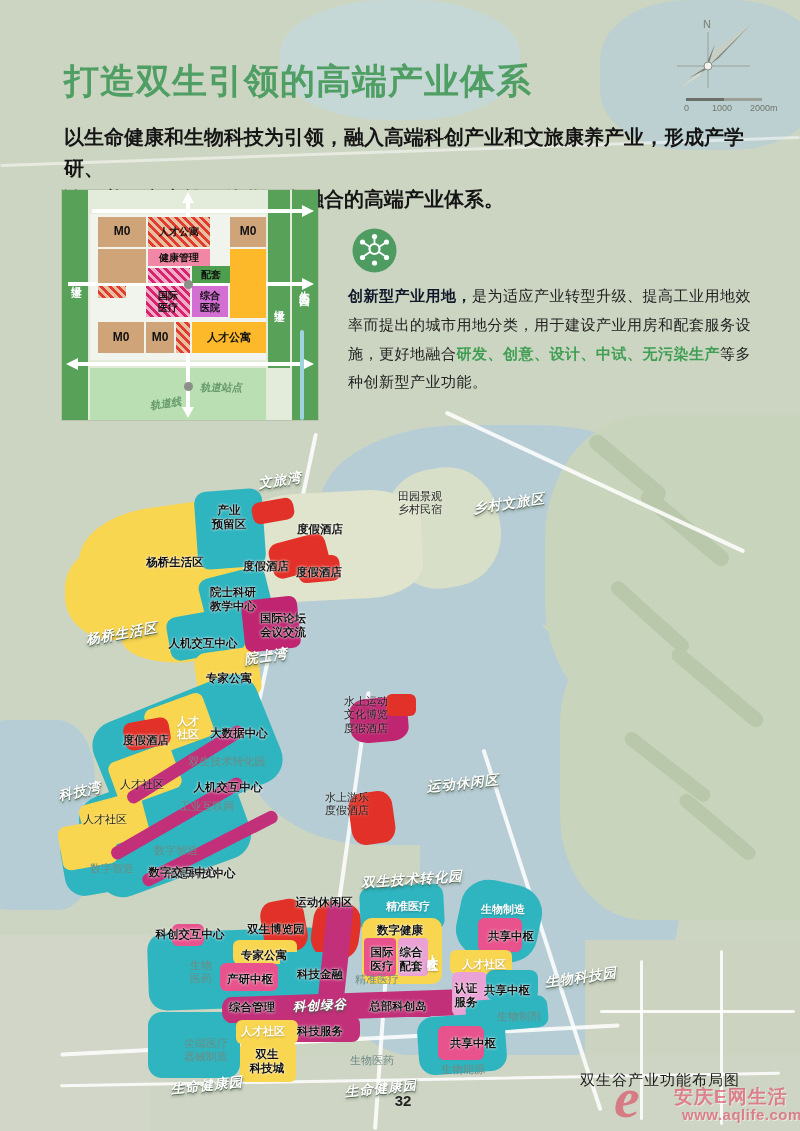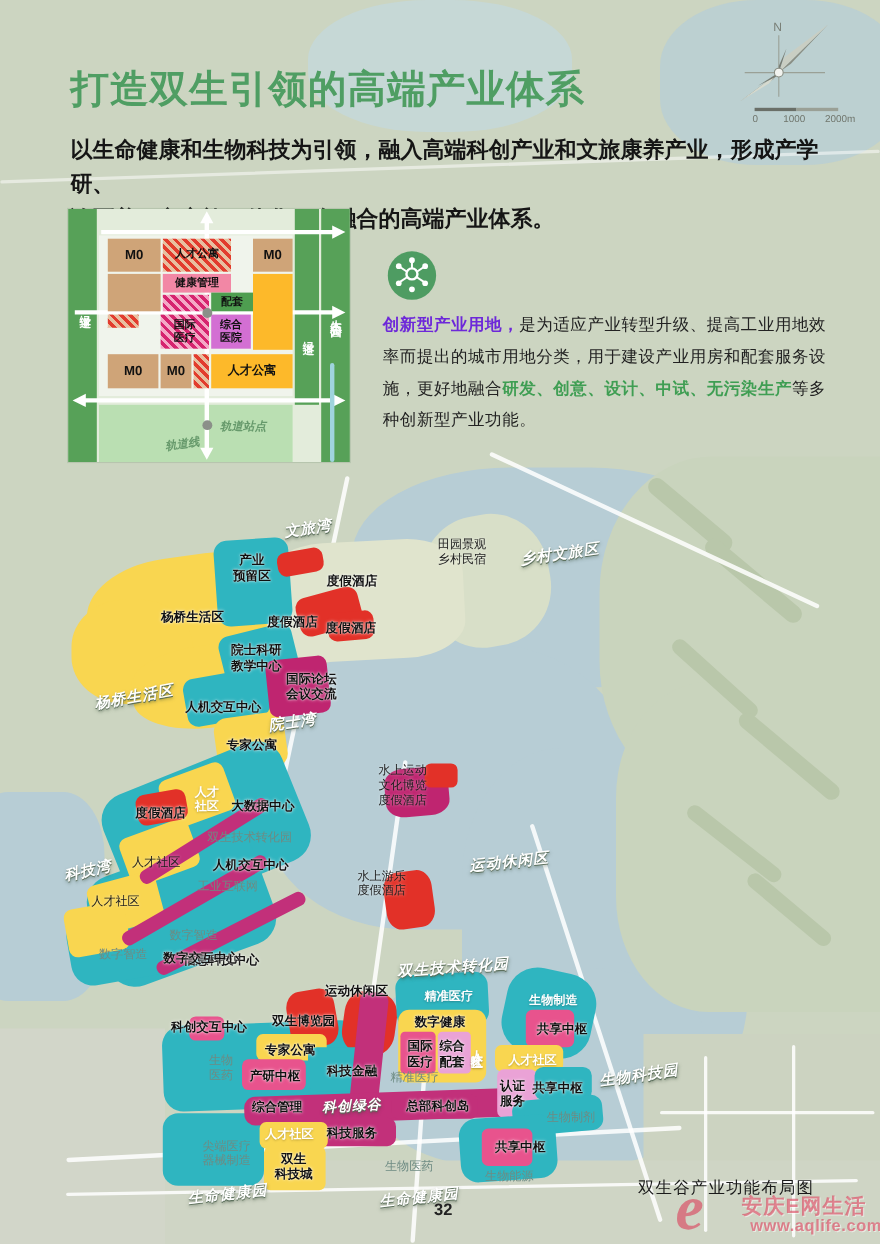--- a/index.html
+++ b/index.html
@@ -23,21 +23,21 @@
        text-shadow:0 1px 0 rgba(90,110,90,.95),0 2px 3px rgba(50,70,50,.55)}
   .bay-sm{font-size:12.5px}
   .vert{writing-mode:vertical-rl;letter-spacing:2px;line-height:1}
   
   .title{position:absolute;left:64px;top:58px;font-size:35px;font-weight:800;color:#4f9e63;letter-spacing:1px;z-index:20}
   .subtitle{position:absolute;left:64px;top:122px;width:700px;font-size:20px;font-weight:700;color:#151515;line-height:1.55;white-space:pre-line;z-index:20}
   
   .m0-head{position:absolute;left:406px;top:230px;font-size:28px;font-weight:800;color:#111;letter-spacing:1px;z-index:20}
   .m0-icon{position:absolute;left:352px;top:228px;width:45px;height:45px;z-index:20}
   .m0-body{position:absolute;left:348px;top:282px;width:412px;font-size:15px;color:#222;line-height:1.92;letter-spacing:.5px;z-index:20}
-  .m0-body .t-red{color:#6d28d9;font-weight:700}
+  .m0-body .t-red{color:#0f172a;font-weight:700}
   .m0-body .t-grn{color:#3f9e53;font-weight:700}
   
   .dg{position:absolute;left:62px;top:190px;width:256px;height:230px;background:#e3ecdb;z-index:20;box-shadow:0 0 0 1px rgba(120,150,120,.25)}
   .dg *{position:absolute}
   .dg .strip{background:#57a158}
   .dg .grid{left:28px;top:24px;width:176px;height:146px;background:#f0f4ec}
   .dg .band{left:28px;top:178px;width:176px;height:52px;background:#badfb2}
   .dg .blk{z-index:3;display:flex;align-items:center;justify-content:center;text-align:right;font-weight:700;color:#111;font-size:10px;line-height:1.15;white-space:pre-line}
   .dg .tan{background:#cfa478}
   .dg .h-red{background:repeating-linear-gradient(45deg,#e8bfa0 0 3px,#e23c2e 3px 6px)}

